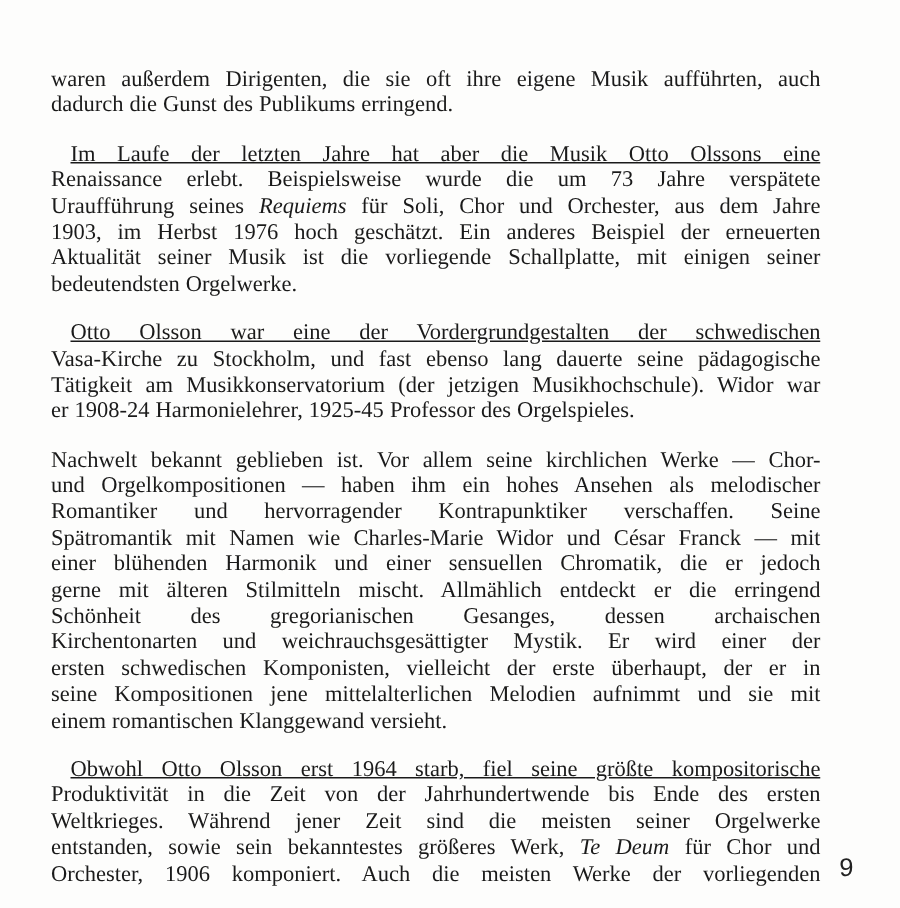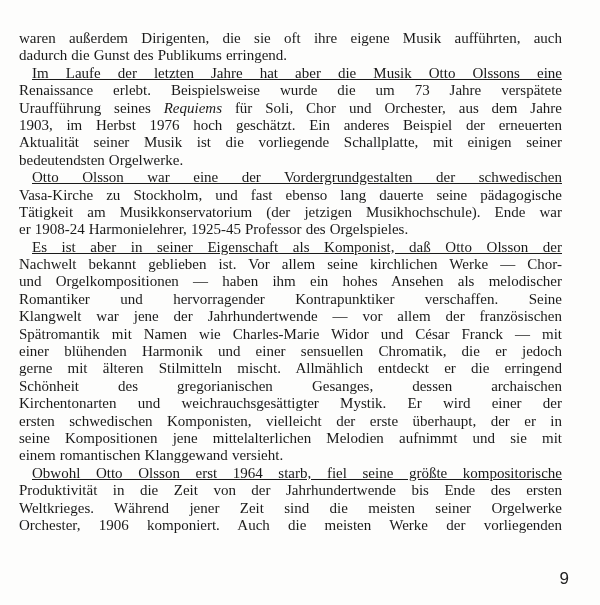--- a/index.html
+++ b/index.html
@@ -20,21 +20,21 @@
   }
   .text-block {
     position: absolute;
     left: 19px;
     top: 30px;
     width: 543px;
     font-size: 15px;
     line-height: 17.4px;
   }
   .paragraph {
-    margin: 0;
+    margin: 15px;
     padding: 0;
   }
   .line {
     height: 17.4px;
     overflow: hidden;
     text-align: justify;
     text-align-last: justify;
     word-spacing: 0.02em;
   }
   .line.flush {
@@ -70,39 +70,38 @@
         <div class="line indent"><span>Im Laufe der letzten Jahre hat aber die Musik Otto Olssons eine</span></div>
         <div class="line"><span>Renaissance erlebt. Beispielsweise wurde die um 73 Jahre verspätete</span></div>
         <div class="line"><span>Uraufführung seines </span><span class="italic">Requiems</span><span> für Soli, Chor und Orchester, aus dem Jahre</span></div>
         <div class="line"><span>1903, im Herbst 1976 hoch geschätzt. Ein anderes Beispiel der erneuerten</span></div>
         <div class="line"><span>Aktualität seiner Musik ist die vorliegende Schallplatte, mit einigen seiner</span></div>
         <div class="line flush"><span>bedeutendsten Orgelwerke.</span></div>
       </div>
       <div class="paragraph">
         <div class="line indent"><span>Otto Olsson war eine der Vordergrundgestalten der schwedischen</span></div>
         <div class="line"><span>Vasa-Kirche zu Stockholm, und fast ebenso lang dauerte seine pädagogische</span></div>
-        <div class="line"><span>Tätigkeit am Musikkonservatorium (der jetzigen Musikhochschule). Ende war</span></div>
+        <div class="line"><span>Tätigkeit am Musikkonservatorium (der jetzigen Musikhochschule). Widor war</span></div>
         <div class="line flush"><span>er 1908-24 Harmonielehrer, 1925-45 Professor des Orgelspieles.</span></div>
       </div>
       <div class="paragraph">
-        <div class="line indent"><span>Es ist aber in seiner Eigenschaft als Komponist, daß Otto Olsson der</span></div>
         <div class="line"><span>Nachwelt bekannt geblieben ist. Vor allem seine kirchlichen Werke — Chor-</span></div>
         <div class="line"><span>und Orgelkompositionen — haben ihm ein hohes Ansehen als melodischer</span></div>
         <div class="line"><span>Romantiker und hervorragender Kontrapunktiker verschaffen. Seine</span></div>
-        <div class="line"><span>Klangwelt war jene der Jahrhundertwende — vor allem der französischen</span></div>
         <div class="line"><span>Spätromantik mit Namen wie Charles-Marie Widor und César Franck — mit</span></div>
         <div class="line"><span>einer blühenden Harmonik und einer sensuellen Chromatik, die er jedoch</span></div>
         <div class="line"><span>gerne mit älteren Stilmitteln mischt. Allmählich entdeckt er die erringend</span></div>
         <div class="line"><span>Schönheit des gregorianischen Gesanges, dessen archaischen</span></div>
         <div class="line"><span>Kirchentonarten und weichrauchsgesättigter Mystik. Er wird einer der</span></div>
         <div class="line"><span>ersten schwedischen Komponisten, vielleicht der erste überhaupt, der er in</span></div>
         <div class="line"><span>seine Kompositionen jene mittelalterlichen Melodien aufnimmt und sie mit</span></div>
         <div class="line flush"><span>einem romantischen Klanggewand versieht.</span></div>
       </div>
       <div class="paragraph">
         <div class="line indent"><span>Obwohl Otto Olsson erst 1964 starb, fiel seine größte kompositorische</span></div>
         <div class="line"><span>Produktivität in die Zeit von der Jahrhundertwende bis Ende des ersten</span></div>
         <div class="line"><span>Weltkrieges. Während jener Zeit sind die meisten seiner Orgelwerke</span></div>
+        <div class="line"><span>entstanden, sowie sein bekanntestes größeres Werk, </span><span class="italic">Te Deum</span><span> für Chor und</span></div>
         <div class="line"><span>Orchester, 1906 komponiert. Auch die meisten Werke der vorliegenden</span></div>
       </div>
     </div>
   <div class="page-number">9</div>
 </div>
 
 </body></html>

